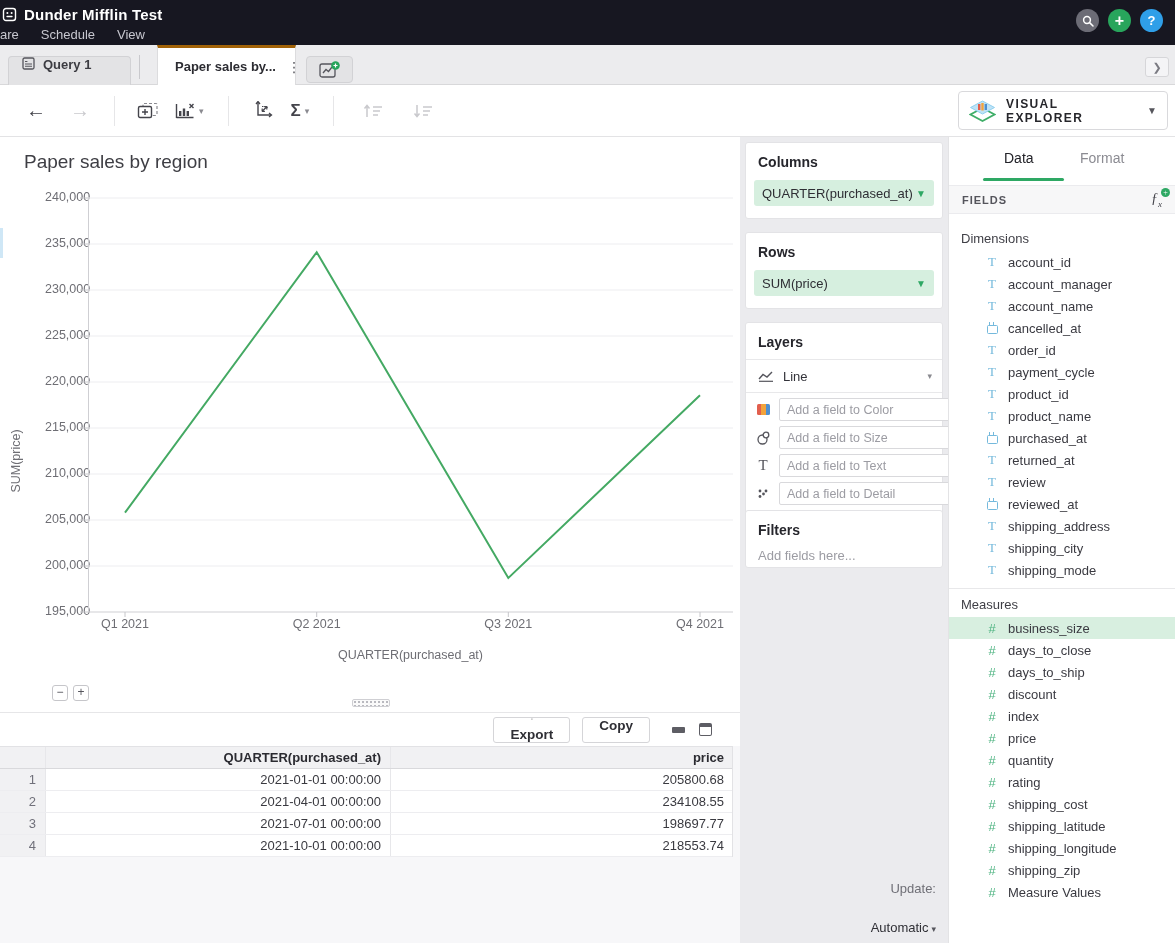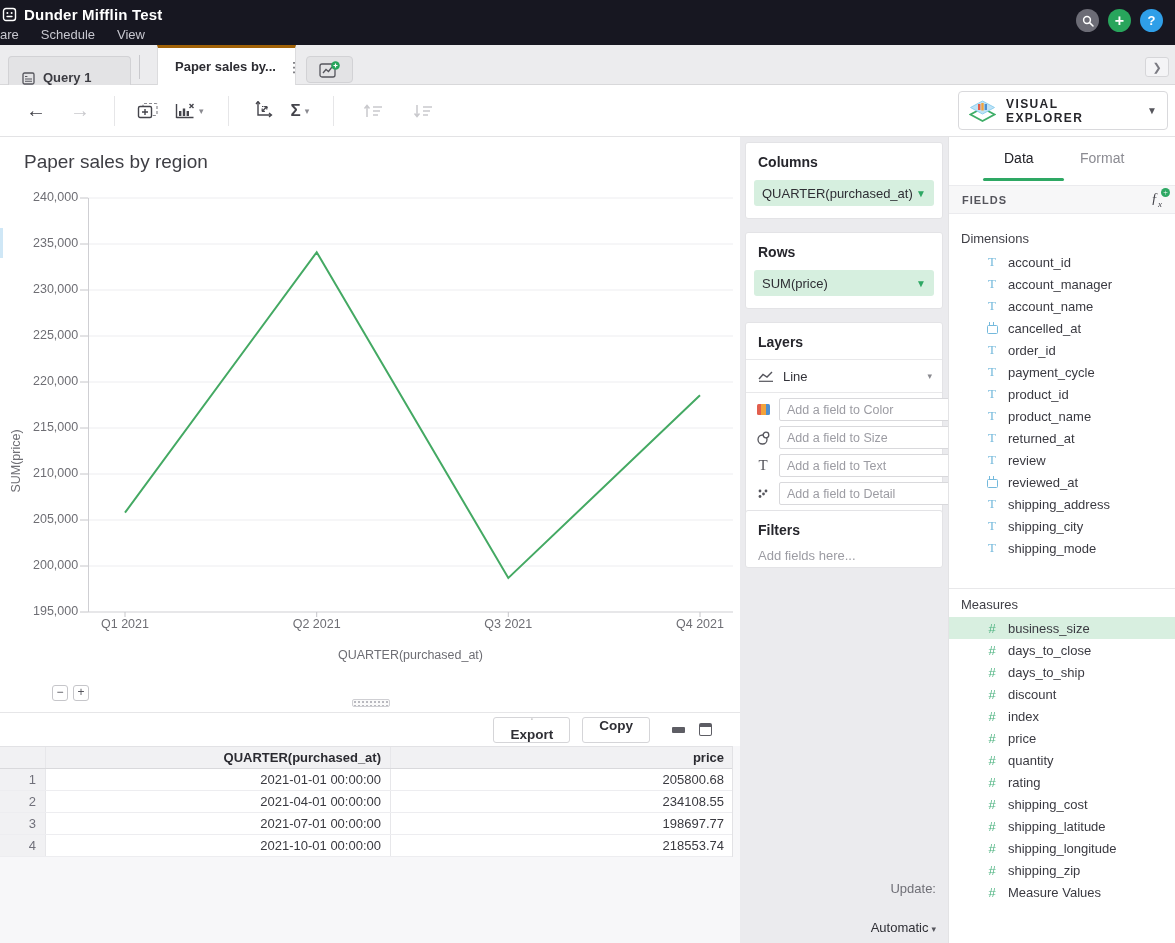--- a/index.html
+++ b/index.html
@@ -15,21 +15,21 @@
   .tb-menu { color:#c7c7cf; font-size:13px; cursor:default; }
   .tb-circles { position:absolute; right:12px; top:9px; display:flex; gap:9px; }
   .circle-btn { width:23px; height:23px; border-radius:50%; display:flex; align-items:center; justify-content:center;
                 color:#fff; font-size:13px; font-weight:700; }
   .c-search { background:#6c6c76; } .c-plus { background:#28a55c; font-size:16px; } .c-help { background:#2f9fe8; }
 
   
   .tabbar { position:absolute; left:0; top:45px; width:1175px; height:40px; background:#ececee; border-bottom:1px solid #d8d8da; }
   .tab-query { position:absolute; left:8px; top:11px; width:123px; height:29px; background:#e3e3e5;
                border:1px solid #d2d2d5; border-bottom:none; border-radius:4px 4px 0 0;
-               display:flex; align-items:flex-end; gap:8px; padding-left:13px; }
+               display:flex; align-items:flex-start; gap:8px; padding-left:13px; }
   .tab-query .lbl { font-size:13px; font-weight:700; color:#3c3c42; }
   .tab-sep { position:absolute; left:139px; top:10px; height:24px; border-left:1px solid #c9c9cd; }
   .tab-active { position:absolute; left:157px; top:0; width:139px; height:40px; background:#fff;
                 border-left:1px solid #dcdcde; border-right:1px solid #dcdcde; border-top:3px solid #a16207;
                 display:flex; align-items:center; gap:7px; padding-left:10px; z-index:2; }
   .tab-active .lbl { font-size:13px; font-weight:700; color:#2c2c32; white-space:nowrap; }
   .kebab { margin-left:4px; color:#55555c; font-size:14px; letter-spacing:0; cursor:pointer; }
   .tab-new { position:absolute; left:306px; top:11px; width:47px; height:27px; background:#e3e3e5;
              border:1px solid #d2d2d5; border-radius:4px; display:flex; align-items:center; justify-content:center; }
   .tab-overflow { position:absolute; right:6px; top:12px; width:24px; height:20px; background:#f4f4f6;
@@ -46,21 +46,21 @@
   .caret { font-size:9px; color:#8a8a90; margin-left:4px; }
   .sigma { font-size:17px; color:#44444b; font-weight:700; }
   .sort { margin-left:28px; }
 
   
   .chart-panel { position:absolute; left:0; top:137px; width:740px; height:576px; background:#fff; }
   .chart-title { position:absolute; left:24px; top:14px; font-size:19px; color:#3e3e44; }
   #plot-svg { position:absolute; left:80px; top:51px; }
   .y-tick-label { position:absolute; right:1098px; width:80px; text-align:right; font-size:12.5px; color:#6e6e74;
                   left:auto; }
-  #y-ticks .y-tick-label { position:absolute; left:0; width:74px; text-align:right;padding-left:33px; }
+  #y-ticks .y-tick-label { position:absolute; left:12px; width:74px; text-align:right;padding-left:33px; }
   .x-tick-label { position:absolute; top:480px; width:90px; text-align:center; font-size:12.5px; color:#6e6e74; }
   .x-axis-title { position:absolute; left:88px; width:645px; top:511px; text-align:center; font-size:12.5px; color:#6e6e74; }
   .y-axis-title { position:absolute; left:-49px; top:317px; width:130px; text-align:center; font-size:12.5px; color:#6e6e74;
                   transform:rotate(-90deg); }
   .zoom-btn { position:absolute; width:16px; height:16px; border:1px solid #c6c6ca; border-radius:3px; background:#fff;
               color:#55555c; font-size:12px; line-height:13px; text-align:center; top:548px; cursor:pointer; }
   .zoom-minus { left:52px; } .zoom-plus { left:73px; }
   .drag-handle { position:absolute; left:352px; top:562px; width:38px; height:8px; border:1px solid #cfcfd3; border-radius:2px;
                  background:radial-gradient(#b9b9bf 1px, #fafafa 1.2px); background-size:4px 4px; cursor:row-resize; }
   .left-sliver { position:absolute; left:0; top:228px; width:3px; height:30px; background:#cfe7f6; z-index:5; }
@@ -498,20 +498,26 @@
           <span>product_id</span>
         </div>
         <div class="field-item">
           <span class="fi">
             <span class="fi-text">T</span>
           </span>
           <span>product_name</span>
         </div>
         <div class="field-item">
           <span class="fi">
+            <span class="fi-cal"></span>
+          </span>
+          <span>purchased_at</span>
+        </div>
+        <div class="field-item">
+          <span class="fi">
             <span class="fi-text">T</span>
           </span>
           <span>returned_at</span>
         </div>
         <div class="field-item">
           <span class="fi">
             <span class="fi-text">T</span>
           </span>
           <span>review</span>
         </div>

